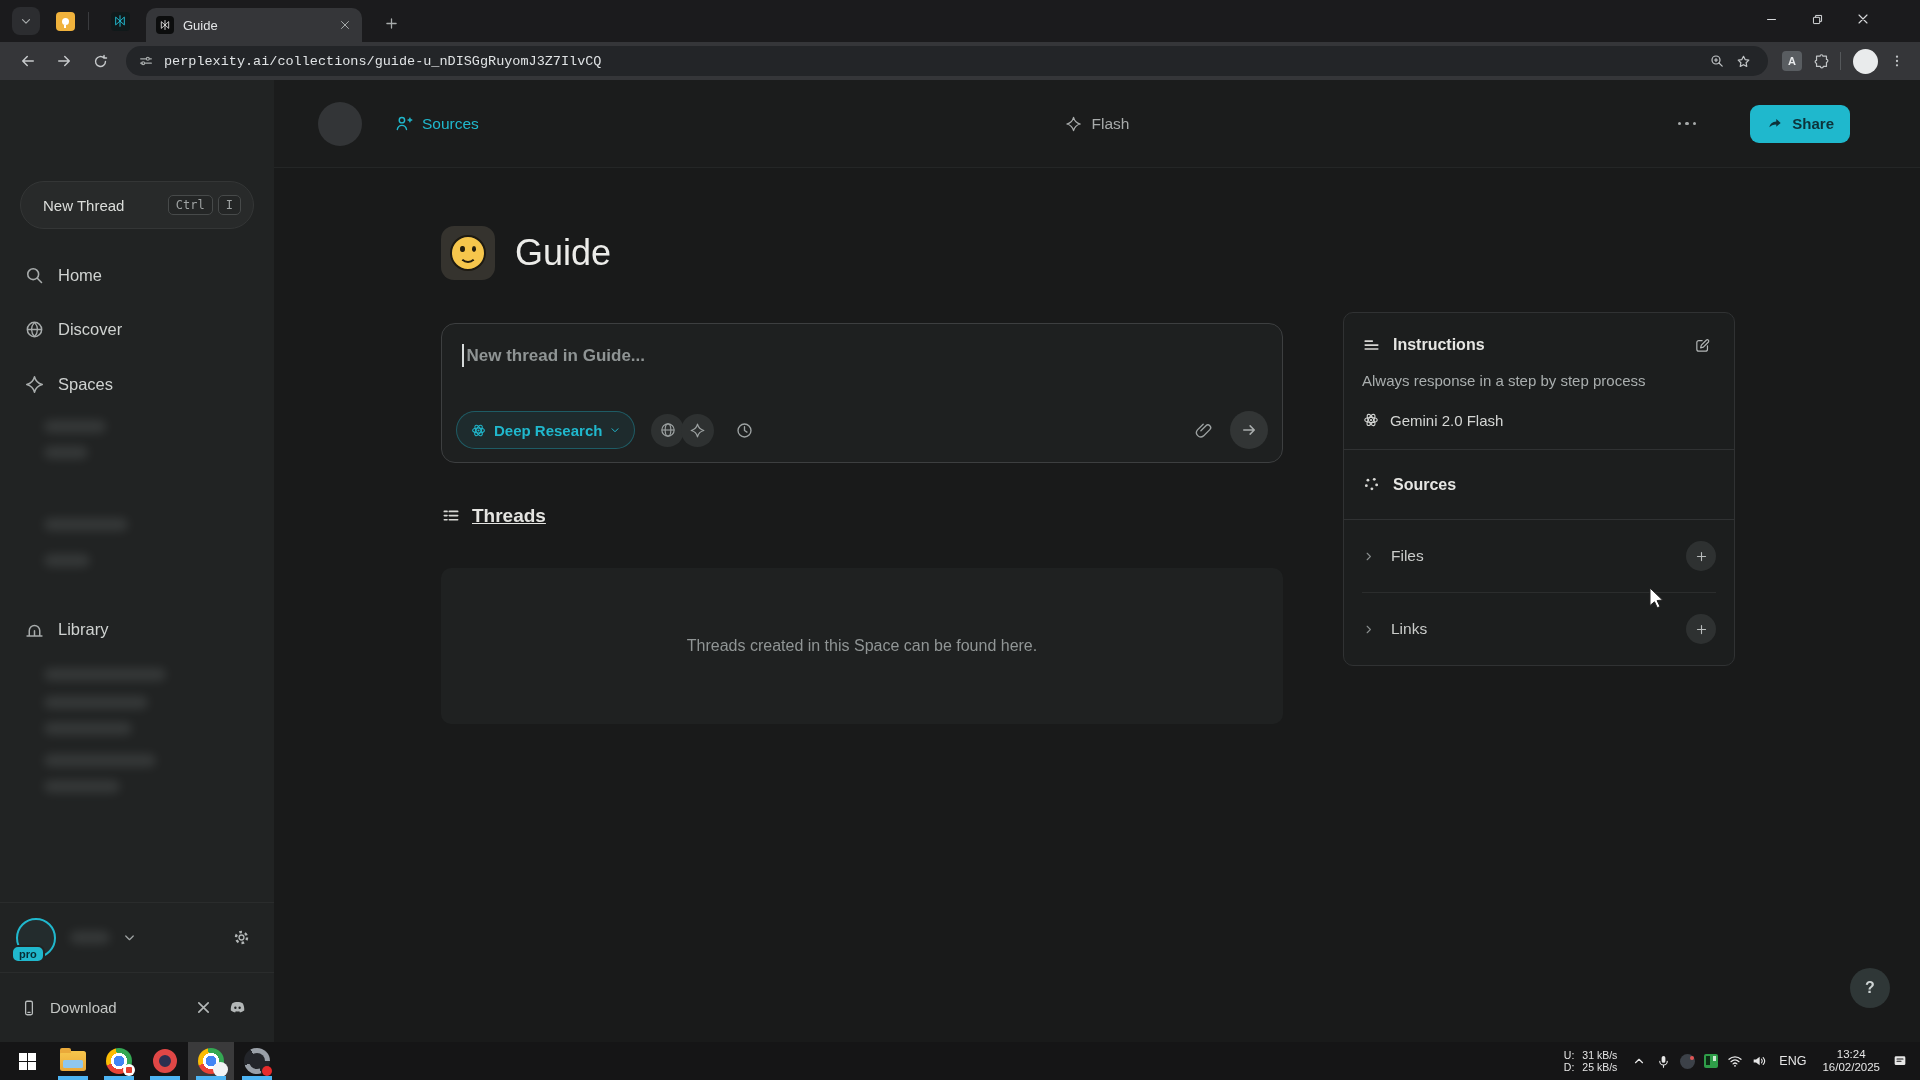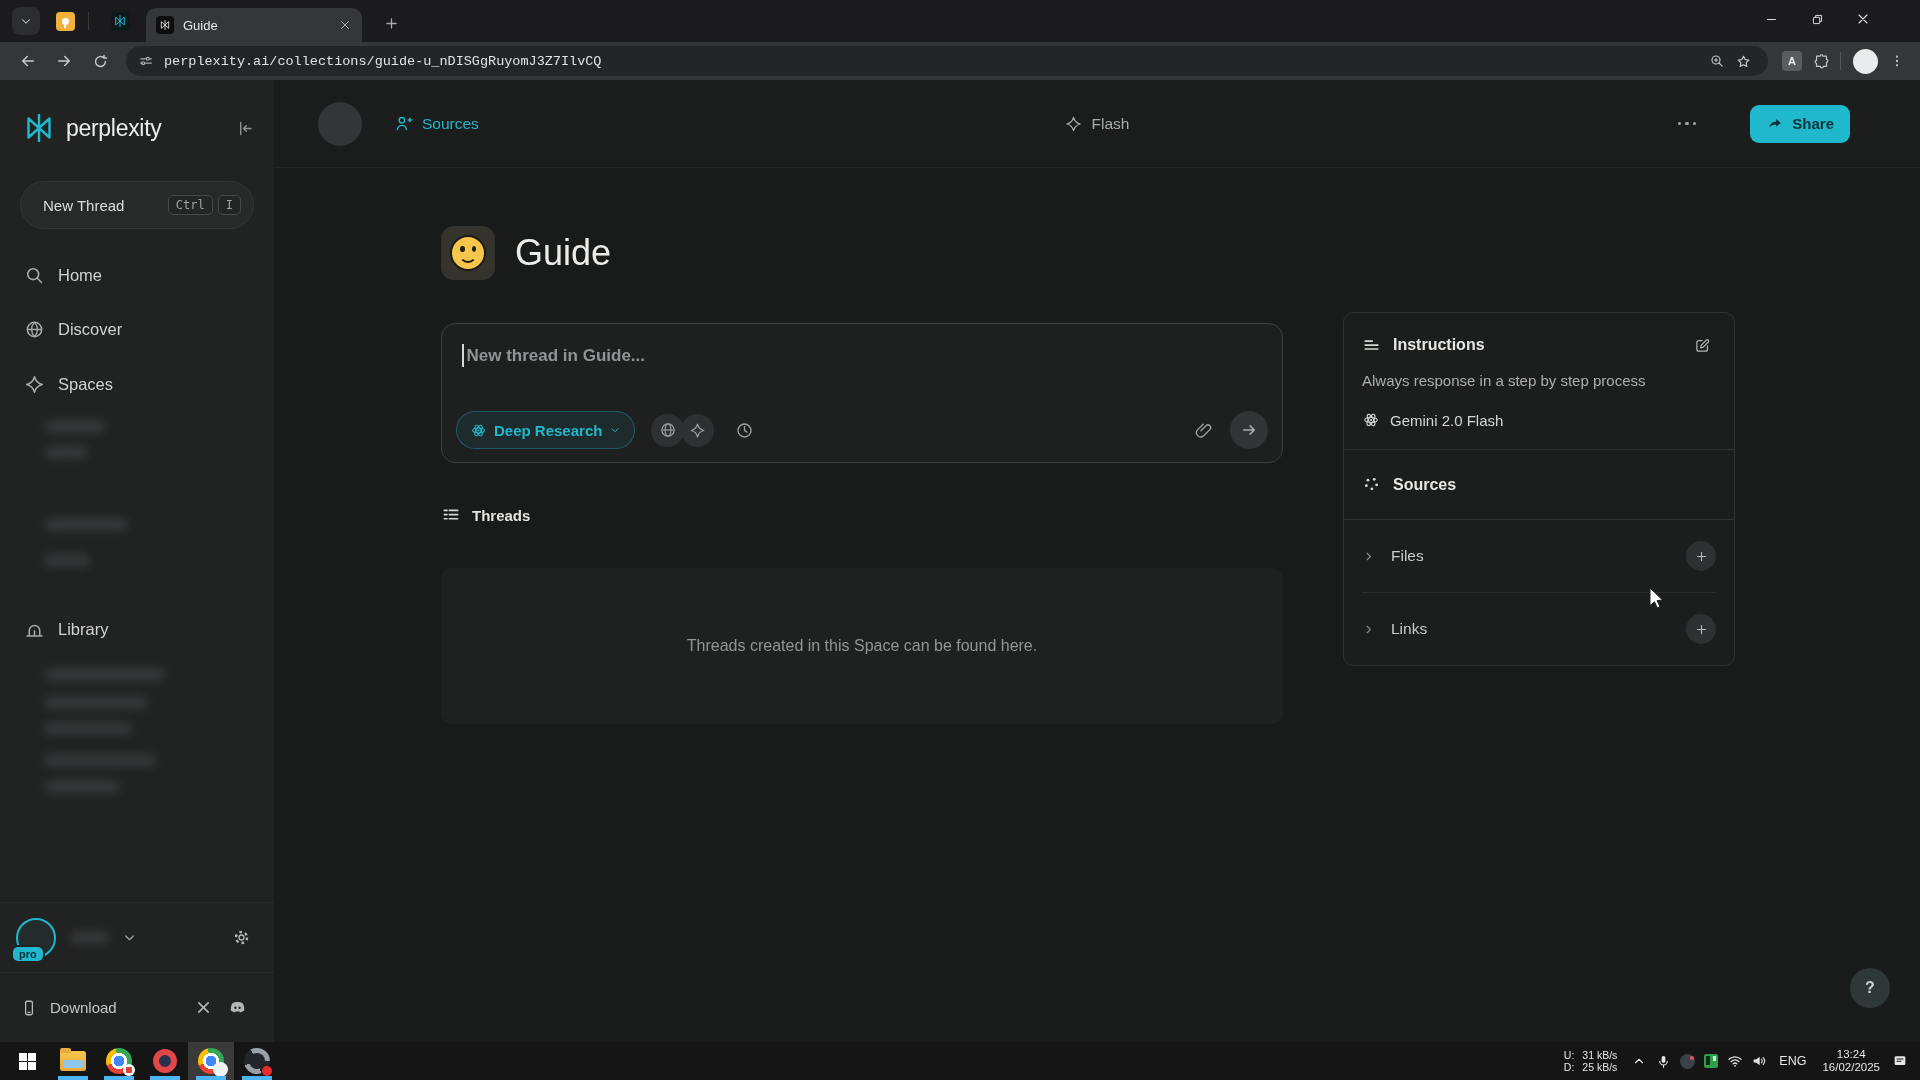--- a/index.html
+++ b/index.html
@@ -97,21 +97,21 @@
   .mode-label{font-size:15px;font-weight:600;margin:0 7px;}
   .seg-pill{display:flex;margin-left:16px;}
   .seg-circle{width:33px;height:33px;border-radius:50%;background:#2e3131;display:flex;align-items:center;justify-content:center;color:#9da2a2;}
   .seg-circle + .seg-circle{margin-left:-3px;}
   .clock-btn{margin-left:14px;width:33px;height:33px;display:flex;align-items:center;justify-content:center;color:#9da2a2;}
   .comp-spacer{flex:1;}
   .clip-btn{width:34px;height:34px;display:flex;align-items:center;justify-content:center;color:#9da2a2;margin-right:10px;}
   .send-btn{width:38px;height:38px;border-radius:50%;background:#323535;display:flex;align-items:center;justify-content:center;color:#a9adad;}
 
   .threads-head{position:absolute;top:425px;left:167px;display:flex;align-items:center;color:#e4e4e1;}
-  .threads-title{font-size:15px;font-weight:700;margin-left:11px;}
+  .threads-title{font-size:19px;font-weight:700;margin-left:11px;text-decoration:underline;}
   .empty-card{position:absolute;top:488px;left:167px;width:842px;height:156px;background:var(--card);border-radius:10px;display:flex;align-items:center;justify-content:center;}
   .empty-text{font-size:16px;color:#909595;}
 
   
   .panel{position:absolute;top:232px;left:1069px;width:392px;background:#1c1e1e;border:1px solid var(--border);border-radius:10px;}
   .sec1{padding:18px 18px 20px 18px;border-bottom:1px solid var(--border);}
   .sec-head{display:flex;align-items:center;}
   .sec-title{font-size:16px;font-weight:700;color:#e6e6e3;margin-left:12px;flex:1;}
   .edit-btn{width:28px;height:28px;display:flex;align-items:center;justify-content:center;color:#b2b6b6;}
   .instr-body{margin-top:13px;font-size:15px;color:#a9aeae;}
@@ -416,31 +416,20 @@
           <circle cx="12" cy="5.5" r="1.7" fill="currentColor"></circle>
           <circle cx="12" cy="12" r="1.7" fill="currentColor"></circle>
           <circle cx="12" cy="18.5" r="1.7" fill="currentColor"></circle>
         </svg>
     </div>
   </div>
 
   <div class="app">
 
     <aside class="sidebar">
-      <div class="brand-row">
-        <svg width="34" height="34" style="color:#20b8cd">
-            <use href="#i-logo"></use>
-          </svg>
-        <span class="brand-name">perplexity</span>
-        <div class="collapse-btn">
-            <svg width="19" height="19">
-              <use href="#i-collapse"></use>
-            </svg>
-          </div>
-      </div>
 
       <div class="newthread">
         <span class="nt-label">New Thread</span>
         <span class="key">Ctrl</span>
         <span class="key">I</span>
       </div>
 
       <div class="nav-item" style="top:174px">
         <svg class="ico" width="21" height="21">
             <use href="#i-search"></use>

